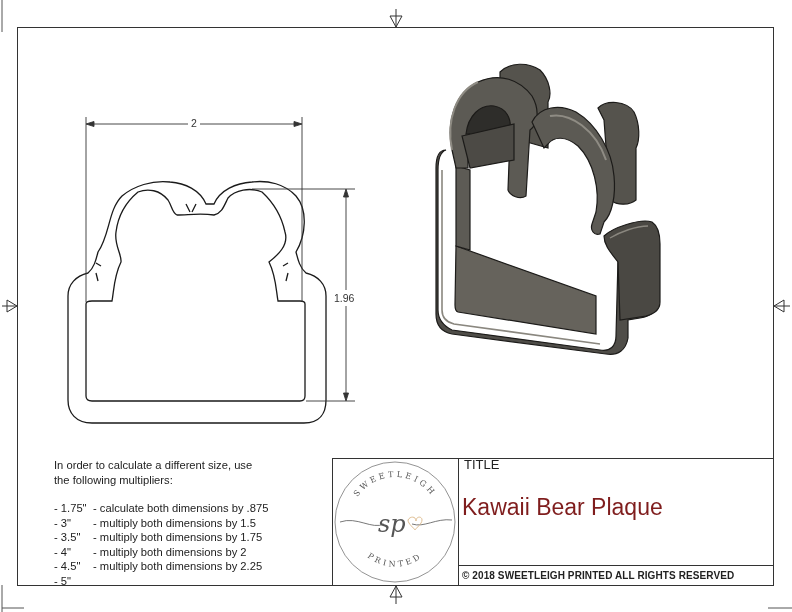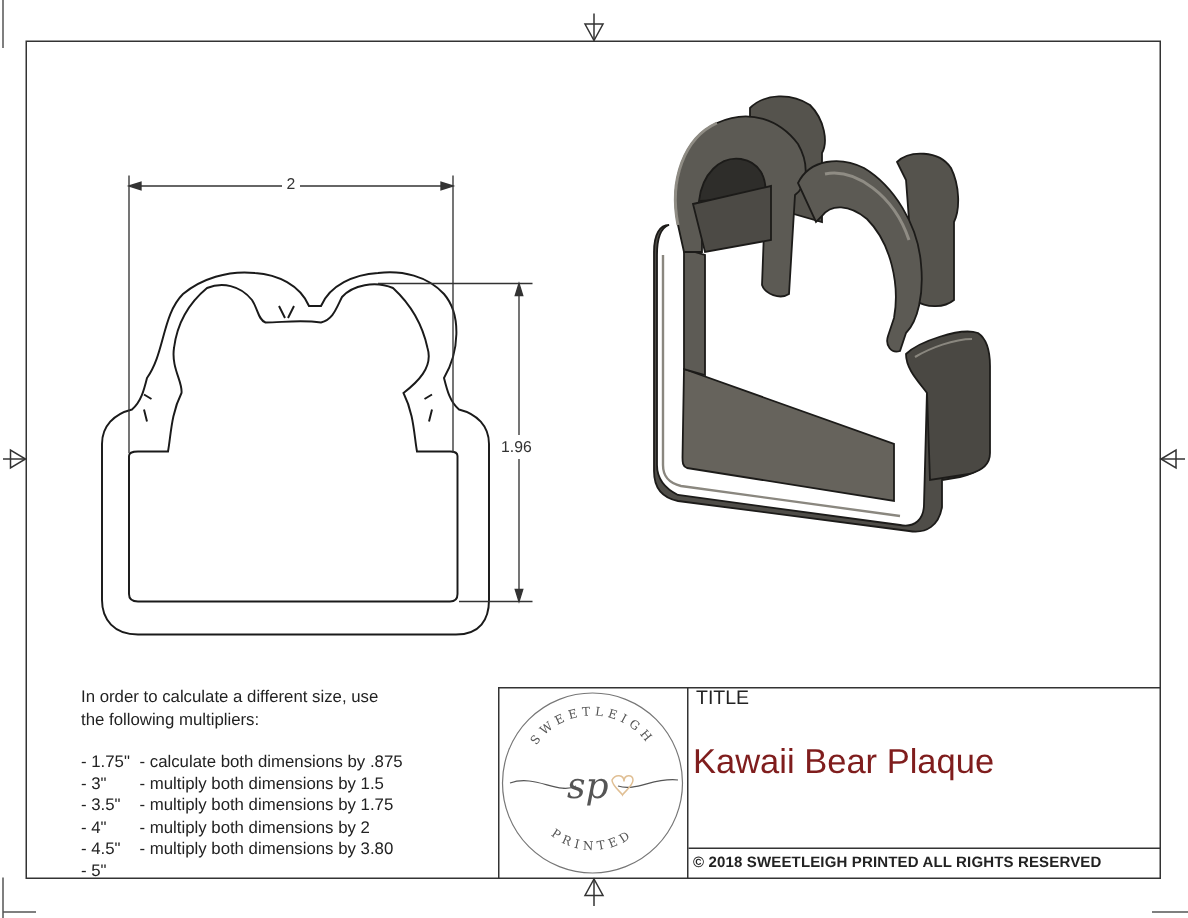--- a/index.html
+++ b/index.html
@@ -149,21 +149,21 @@
 <div class="abs dim" style="left:334px;top:290px;padding:2px 0;">1.96</div>
 
 <div class="abs notes">
   <div>In order to calculate a different size, use</div>
   <div>the following multipliers:</div>
   <div style="height:14px;"></div>
   <div class="mrow"><span class="msize">- 1.75"</span><span>- calculate both dimensions by .875</span></div>
   <div class="mrow"><span class="msize">- 3"</span><span>- multiply both dimensions by 1.5</span></div>
   <div class="mrow"><span class="msize">- 3.5"</span><span>- multiply both dimensions by 1.75</span></div>
   <div class="mrow"><span class="msize">- 4"</span><span>- multiply both dimensions by 2</span></div>
-  <div class="mrow"><span class="msize">- 4.5"</span><span>- multiply both dimensions by 3.80</span></div>
+  <div class="mrow"><span class="msize">- 4.5"</span><span>- multiply both dimensions by 2.25</span></div>
   <div class="mrow"><span class="msize">- 5"</span></div>
 </div>
 
 <div class="abs titleblock"></div>
 <div class="abs logo-cell">
   <svg width="127" height="128" viewBox="0 0 127 128">
     <circle cx="63" cy="64" r="60" fill="none" stroke="#777" stroke-width="0.8"></circle>
     <defs>
       <path id="arcTop" d="M18,64 A45,45 0 0 1 108,64"></path>
       <path id="arcBot" d="M20,74 A44,44 0 0 0 106,74"></path>

